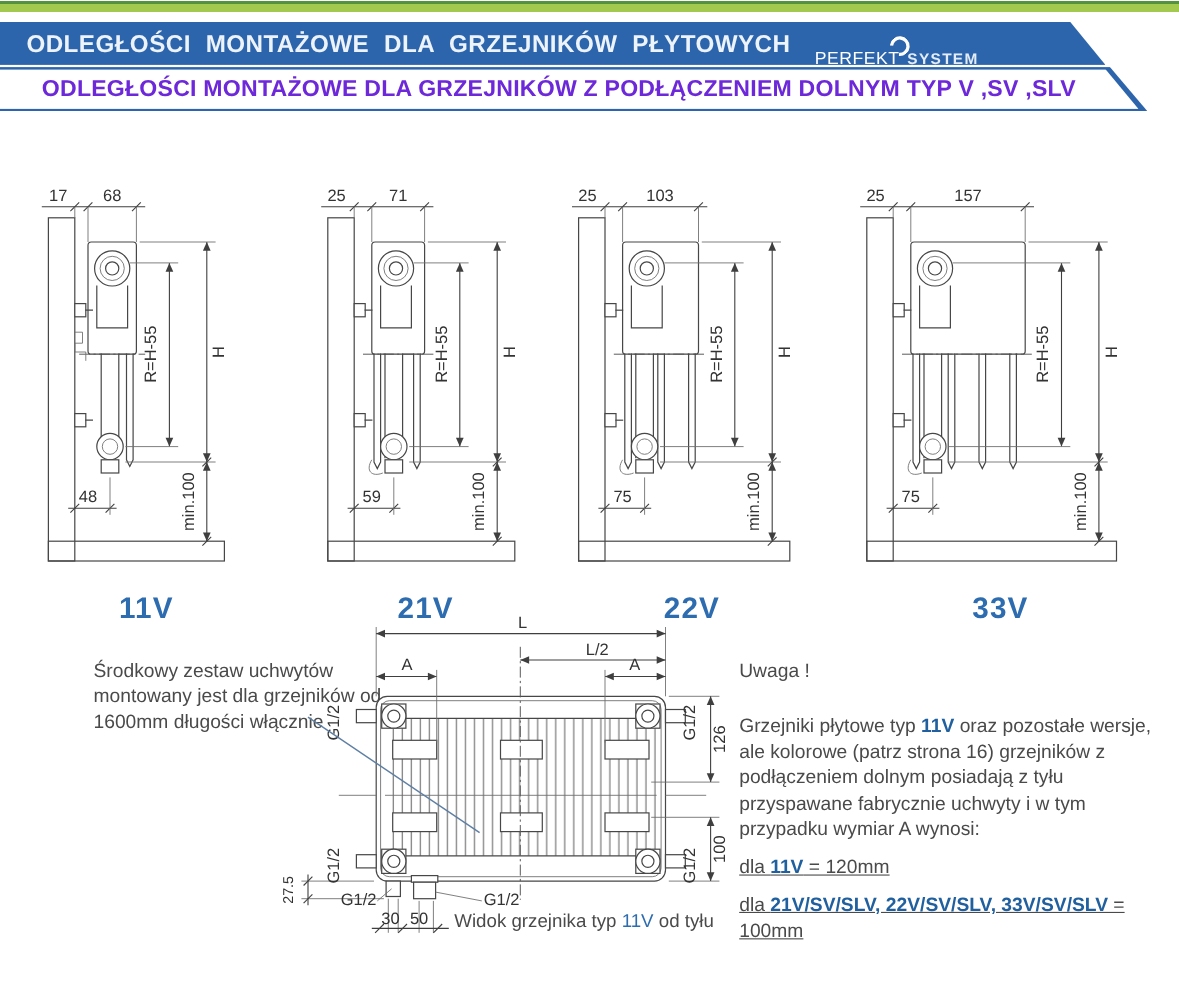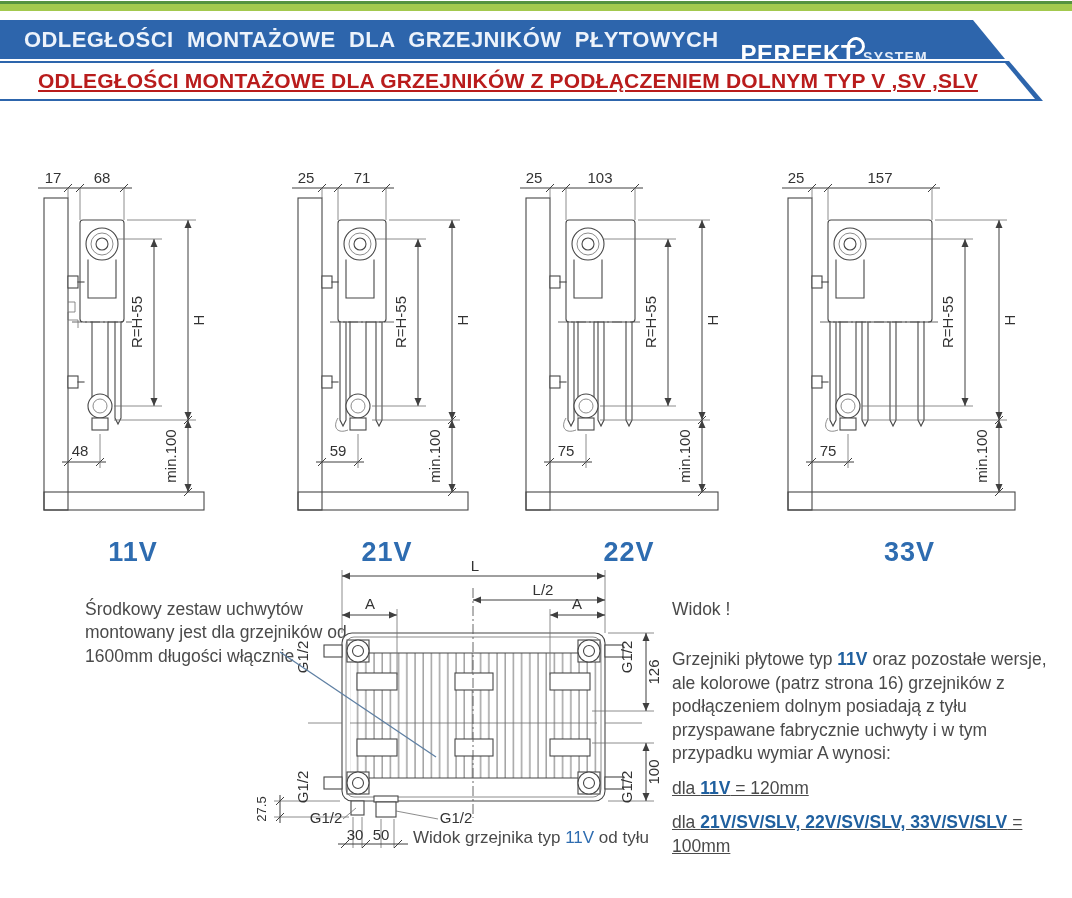--- a/index.html
+++ b/index.html
@@ -6,30 +6,30 @@
   .page{position:relative;width:1072px;height:898px;background:#fff;font-family:"Liberation Sans",sans-serif;overflow:hidden;}
 
   
   .band-green{position:absolute;top:0;left:0;width:100%;height:13px;
     background:linear-gradient(to bottom,#ffffff 0 1px,#55923f 1px 4px,#a3c94e 4px 11px,#ffffff 11px 13px);}
   .banner-blue{position:absolute;top:20px;left:0;width:1005px;height:39px;background:#2d65ac;
     clip-path:polygon(0 0,973px 0,1005px 100%,0 100%);
     display:flex;align-items:center;padding-left:24px;box-sizing:border-box;}
   .banner-title{color:#edf3fb;font-size:22px;font-weight:700;letter-spacing:.4px;word-spacing:7px;white-space:nowrap;}
   .logo{display:flex;align-items:baseline;margin-left:22px;color:#fff;}
-  .logo-main{font-size:24px;font-weight:700;letter-spacing:.5px;margin-top:28px;}
+  .logo-main{font-size:16px;font-weight:400;letter-spacing:.5px;margin-top:28px;}
   .logo-swoosh{width:12px;height:12px;border:3px solid #fff;border-left-color:transparent;border-radius:50%;
     transform:rotate(-40deg);position:relative;top:-7px;margin-left:-9px;display:inline-block;}
   .logo-sub{font-size:14px;font-weight:700;letter-spacing:1.2px;color:#e3ecf8;margin-left:-2px;}
   .banner-white{position:absolute;top:61px;left:0;width:1043px;height:40px;background:#2d65ac;
     clip-path:polygon(0 0,1009px 0,1043px 100%,0 100%);}
   .banner-white-inner{position:absolute;top:2px;left:0;width:1038px;height:36px;background:#fff;
     clip-path:polygon(0 0,1005px 0,1035px 100%,0 100%);
     display:flex;align-items:center;padding-left:38px;box-sizing:border-box;}
-  .banner-subtitle{color:#b91c1c;font-size:21px;font-weight:700;letter-spacing:.2px;white-space:nowrap;text-decoration:underline;}
+  .banner-subtitle{color:#6d28d9;font-size:21px;font-weight:700;letter-spacing:.2px;white-space:nowrap;}
 
   
   .figure{position:absolute;top:138px;margin-top:32px;}
   .fig-title{margin-top:6px;text-align:center;font-size:27px;font-weight:700;color:#2e6cb0;letter-spacing:1px;}
 
   
   .note{position:absolute;color:#4a4a4a;font-size:17.5px;line-height:1.34;}
   .left-note{left:56px;top:598px;width:266px;margin-left:29px;}
   .right-note{left:672px;top:598px;width:398px;}
   .warning-title{margin-bottom:27px;}
@@ -489,21 +489,21 @@
       <text class="d" x="131" y="284" text-anchor="middle">50</text>
     </g>
     <line x1="30" y1="96" x2="186" y2="201" class="leader"></line>
   </svg>
 
   <div class="caption">
     <span>Widok grzejnika typ </span><span class="cap-type">11V</span><span> od tyłu</span>
   </div>
 
   <div class="note right-note">
-    <div class="warning-title">Widok !</div>
+    <div class="warning-title">Uwaga !</div>
     <div>
       <span>Grzejniki płytowe typ </span><span class="hl">11V</span><span> oraz pozostałe wersje, ale kolorowe (patrz strona 16) grzejników z podłączeniem dolnym posiadają z tyłu przyspawane fabrycznie uchwyty i w tym przypadku wymiar A wynosi:</span>
     </div>
     <div class="rule">
       <span>dla </span><span class="hl">11V</span><span> = 120mm</span>
     </div>
     <div class="rule">
       <span>dla </span><span class="hl">21V/SV/SLV, 22V/SV/SLV, 33V/SV/SLV</span><span> = 100mm</span>
     </div>
   </div>

